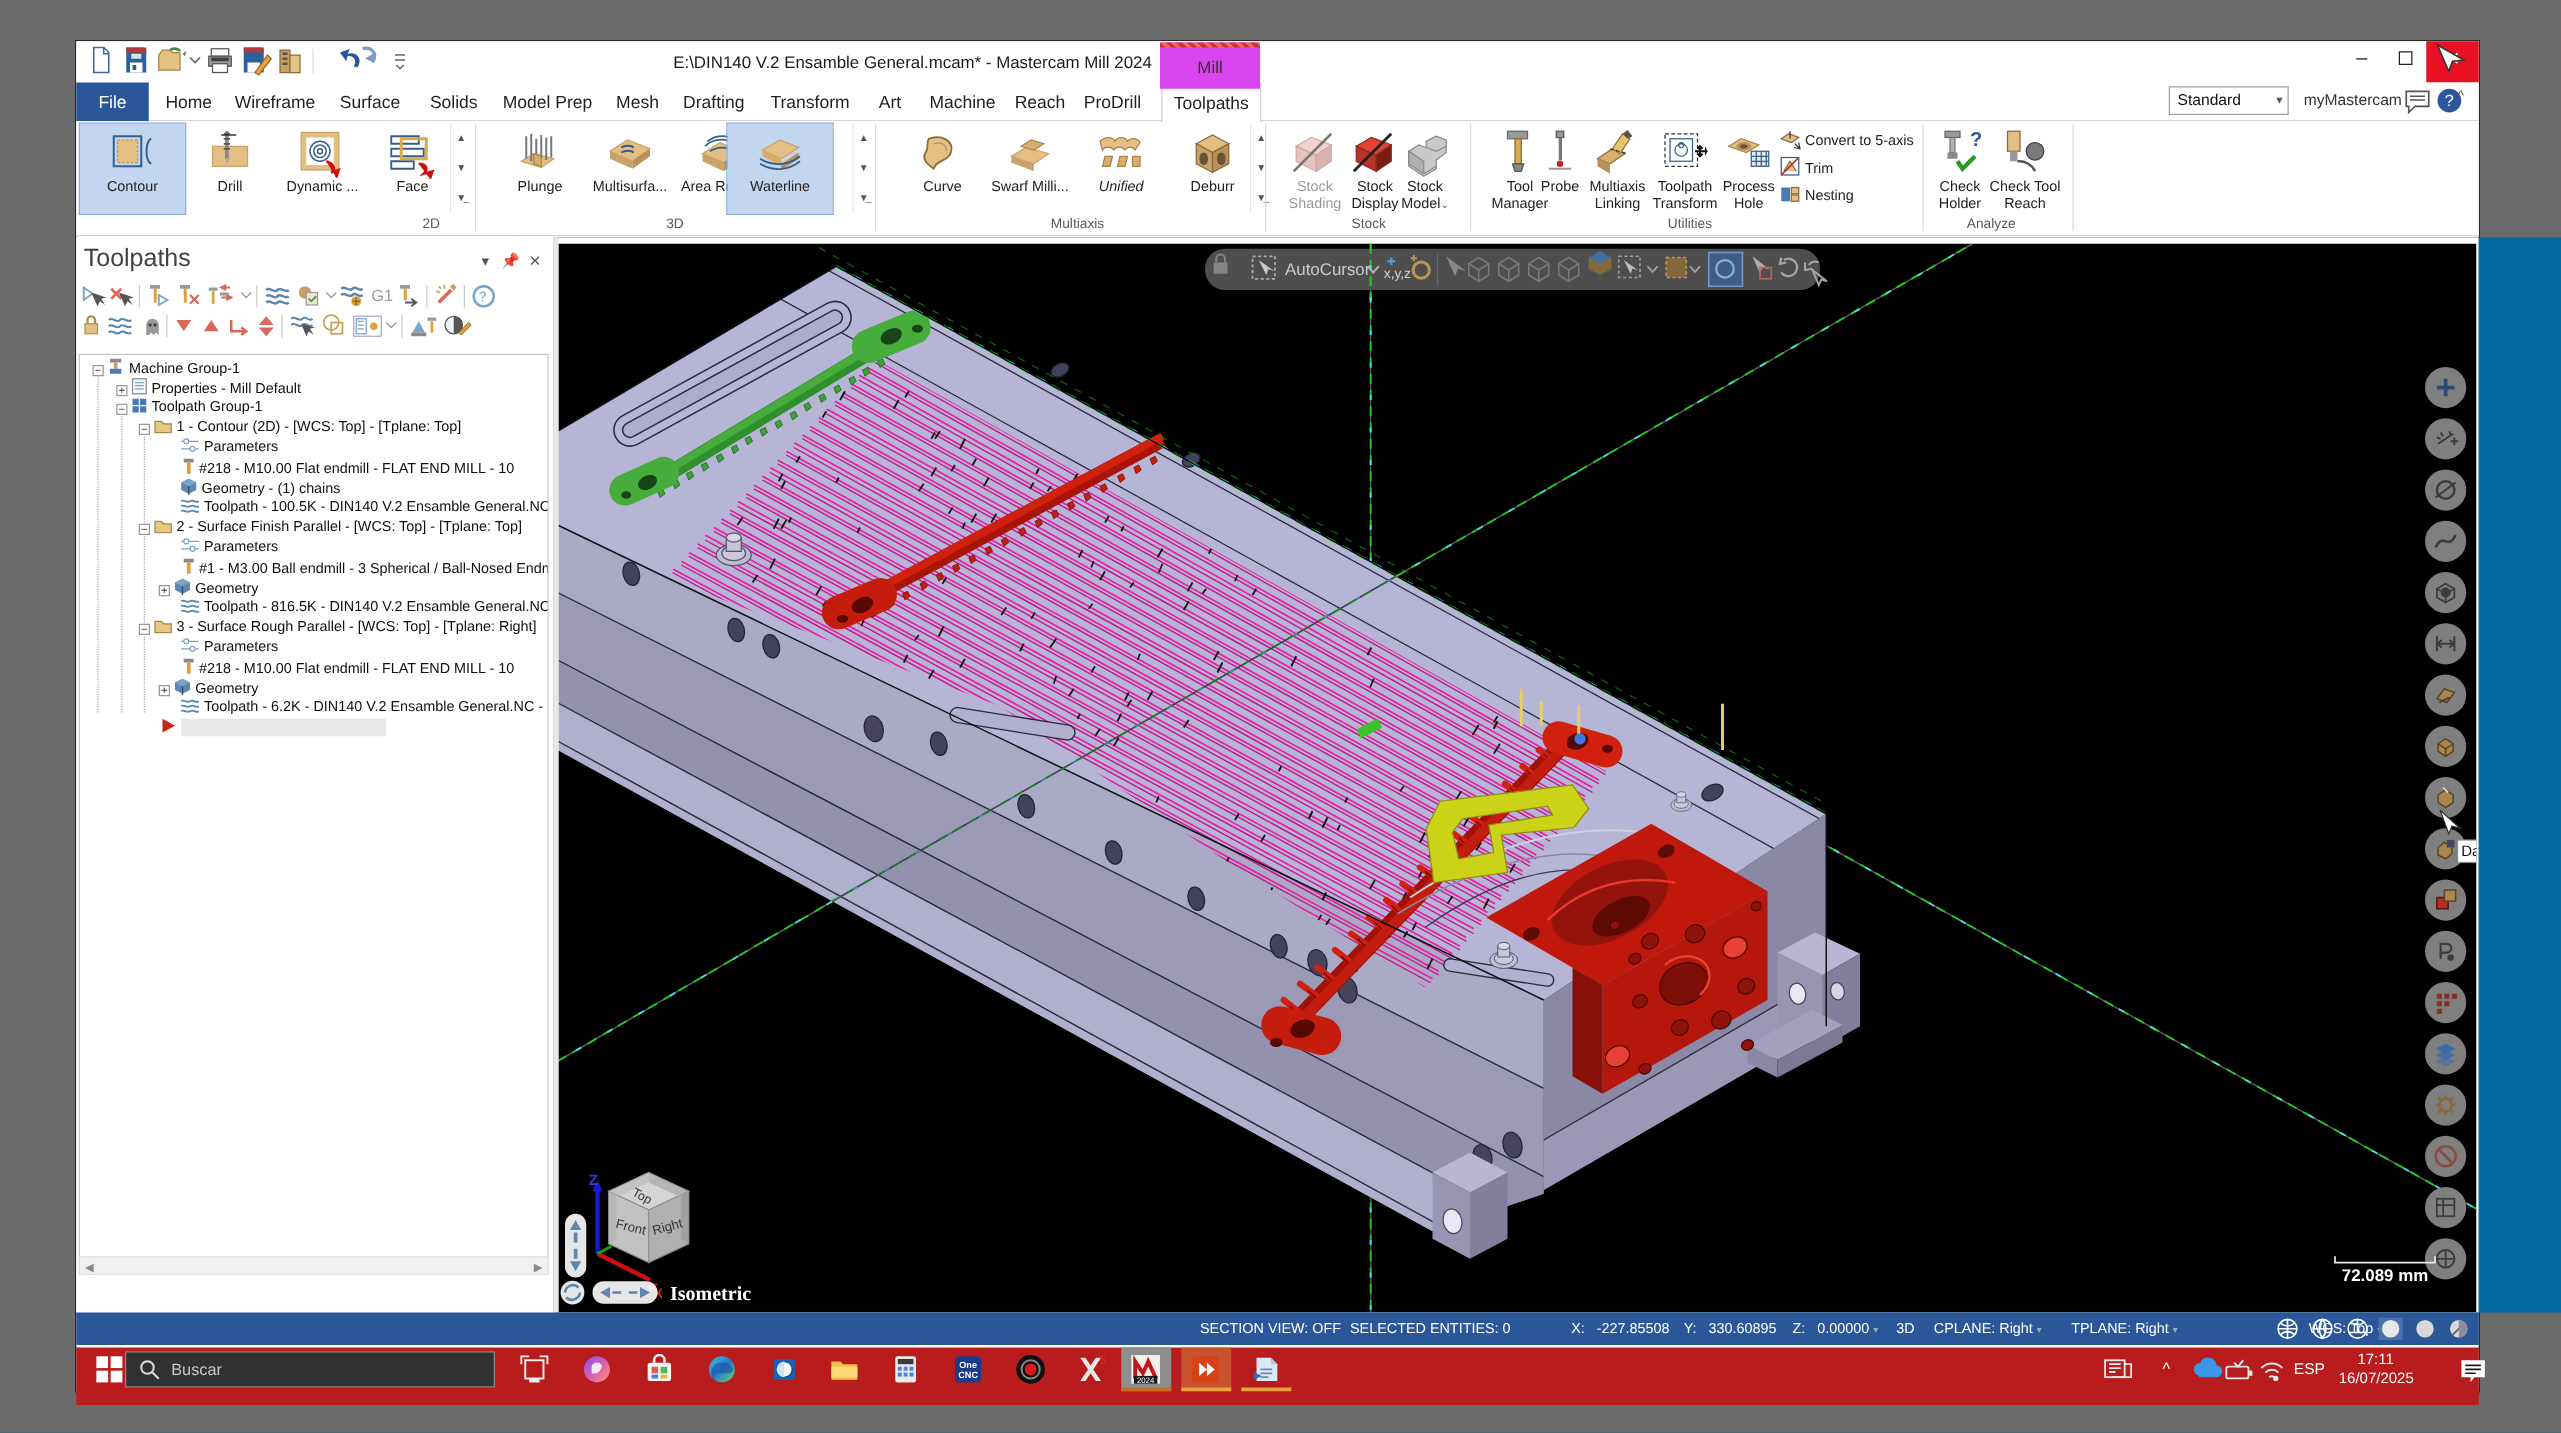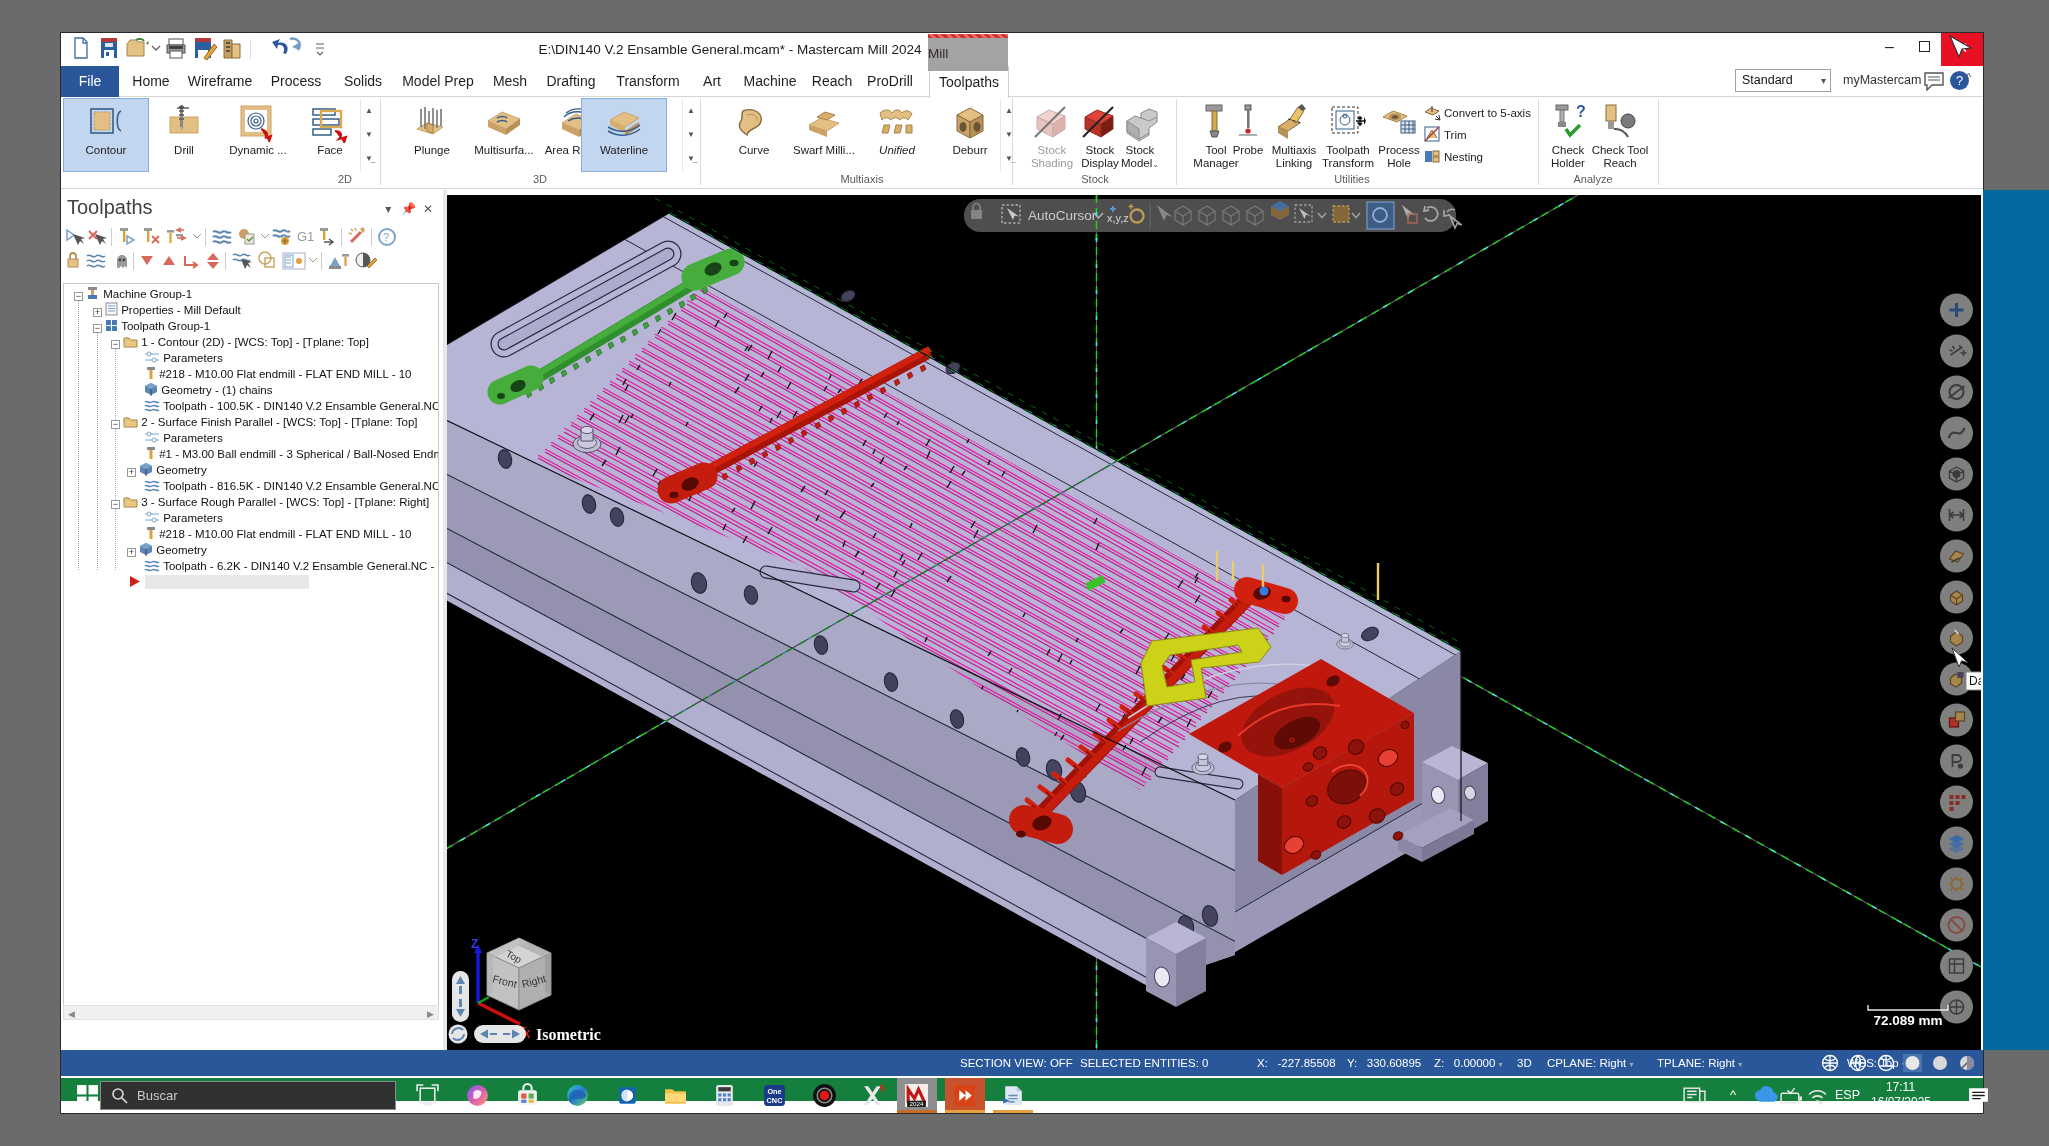--- a/index.html
+++ b/index.html
@@ -3,21 +3,21 @@
 <style>
 *{margin:0;padding:0;box-sizing:border-box;}
 html,body{width:2049px;height:1146px;background:#6b6b6b;font-family:"Liberation Sans",sans-serif;overflow:hidden;}
 #screen{position:absolute;left:61px;top:33px;width:1922px;height:1080px;background:#fff;outline:1px solid #2a2a2a;}
 .abs{position:absolute;}
 svg{display:block;}
 .trow svg,.smb svg,#searchbox svg{display:inline-block;}
 
 #titlebar{position:absolute;left:0;top:0;width:100%;height:33px;background:#fff;}
 #title{position:absolute;left:369px;top:9px;width:600px;text-align:center;font-size:13.5px;color:#1a1a1a;white-space:nowrap;}
-#milltab{position:absolute;left:867px;top:1px;width:80px;height:37px;background:#a3a3a3;color:#3b2b2b;font-size:13.5px;text-align:left;z-index:4;}
+#milltab{position:absolute;left:867px;top:1px;width:80px;height:37px;background:#d946ef;color:#3b2b2b;font-size:13.5px;text-align:center;z-index:4;}
 #milltab .rs{position:absolute;left:0;top:0;width:100%;height:4px;background:repeating-linear-gradient(45deg,#c33 0 3px,#e66 3px 6px);}
 #milltab .t{margin-top:12px;}
 #closebtn{position:absolute;left:1880px;top:0px;width:42px;height:33px;background:#e81123;color:#fff;text-align:center;line-height:30px;font-size:15px;}
 
 #tabrow{position:absolute;left:0;top:33px;width:100%;height:31px;background:#fff;}
 #tabrow .bline{position:absolute;left:0;top:30px;width:100%;height:1px;background:#d5d5d5;}
 .tab{position:absolute;top:0;height:31px;line-height:31px;font-size:14px;color:#1e1e1e;text-align:center;}
 #filetab{left:0px;width:58px;background:#2b579a;color:#fff;}
 #tooltab{left:868px;width:80px;background:#fff;border:1px solid #d0d0d0;border-bottom:none;height:32px;z-index:3;}
 
@@ -45,21 +45,21 @@
 .trow .ebox{display:inline-block;width:9px;height:9px;border:1px solid #999;background:#fff;color:#333;font-size:9px;line-height:7px;text-align:center;vertical-align:-1px;margin-right:3px;}
 #hscroll{position:absolute;left:2px;top:815px;width:376px;height:15px;background:#f0f0f0;border:1px solid #e0e0e0;}
 #hscroll .ar{position:absolute;top:3px;color:#888;font-size:9px;}
 
 #viewport{position:absolute;left:382px;top:157px;width:1856px;height:860px;background:#0369a1;}
 #vpsplit{position:absolute;left:382px;top:157px;width:4px;height:860px;background:#e8e8e8;}
 
 #statusbar{position:absolute;left:0;top:1017px;width:1922px;height:26px;background:#2a5799;color:#fff;font-size:11.5px;}
 .sbi{position:absolute;top:7px;white-space:nowrap;}
 
-#taskbar{position:absolute;left:0;top:1045px;width:1922px;height:23px;background:#15803d;}
+#taskbar{position:absolute;left:0;top:1045px;width:1922px;height:46px;background:#b91c1c;}
 #searchbox{position:absolute;left:39px;top:3px;width:296px;height:29px;background:#313131;border:1px solid #8a8a8a;color:#c9c9c9;font-size:13px;line-height:27px;}
 .tbic{position:absolute;top:5px;width:25px;height:25px;}
 .traytxt{position:absolute;color:#fff;font-size:12px;}
 </style></head>
 <body>
 <div id="screen">
 
   <div id="titlebar">
     <div id="title">E:\DIN140 V.2 Ensamble General.mcam* - Mastercam Mill 2024</div>
     <svg class="abs" style="left:11px;top:3px" width="270" height="26" viewBox="0 0 270 26">
@@ -116,21 +116,21 @@
     <svg class="abs" style="left:1887px;top:2px;" width="26" height="30" viewBox="0 0 26 30">
         <path d="M2 1l9 21 3-8 9-1z" fill="#fff" stroke="#333" stroke-width="1.2"></path>
       </svg>
   </div>
 
   <div id="tabrow">
     <div class="bline"></div>
     <div class="tab" id="filetab">File</div>
     <div class="tab" style="left:62px;width:56px;">Home</div>
     <div class="tab" style="left:122px;width:74px;">Wireframe</div>
-    <div class="tab" style="left:200px;width:70px;">Process</div>
+    <div class="tab" style="left:200px;width:70px;">Surface</div>
     <div class="tab" style="left:274px;width:56px;">Solids</div>
     <div class="tab" style="left:334px;width:86px;">Model Prep</div>
     <div class="tab" style="left:424px;width:50px;">Mesh</div>
     <div class="tab" style="left:478px;width:64px;">Drafting</div>
     <div class="tab" style="left:546px;width:82px;">Transform</div>
     <div class="tab" style="left:632px;width:38px;">Art</div>
     <div class="tab" style="left:674px;width:70px;">Machine</div>
     <div class="tab" style="left:748px;width:46px;">Reach</div>
     <div class="tab" style="left:798px;width:62px;">ProDrill</div>
     <div class="tab" id="tooltab">Toolpaths</div>

